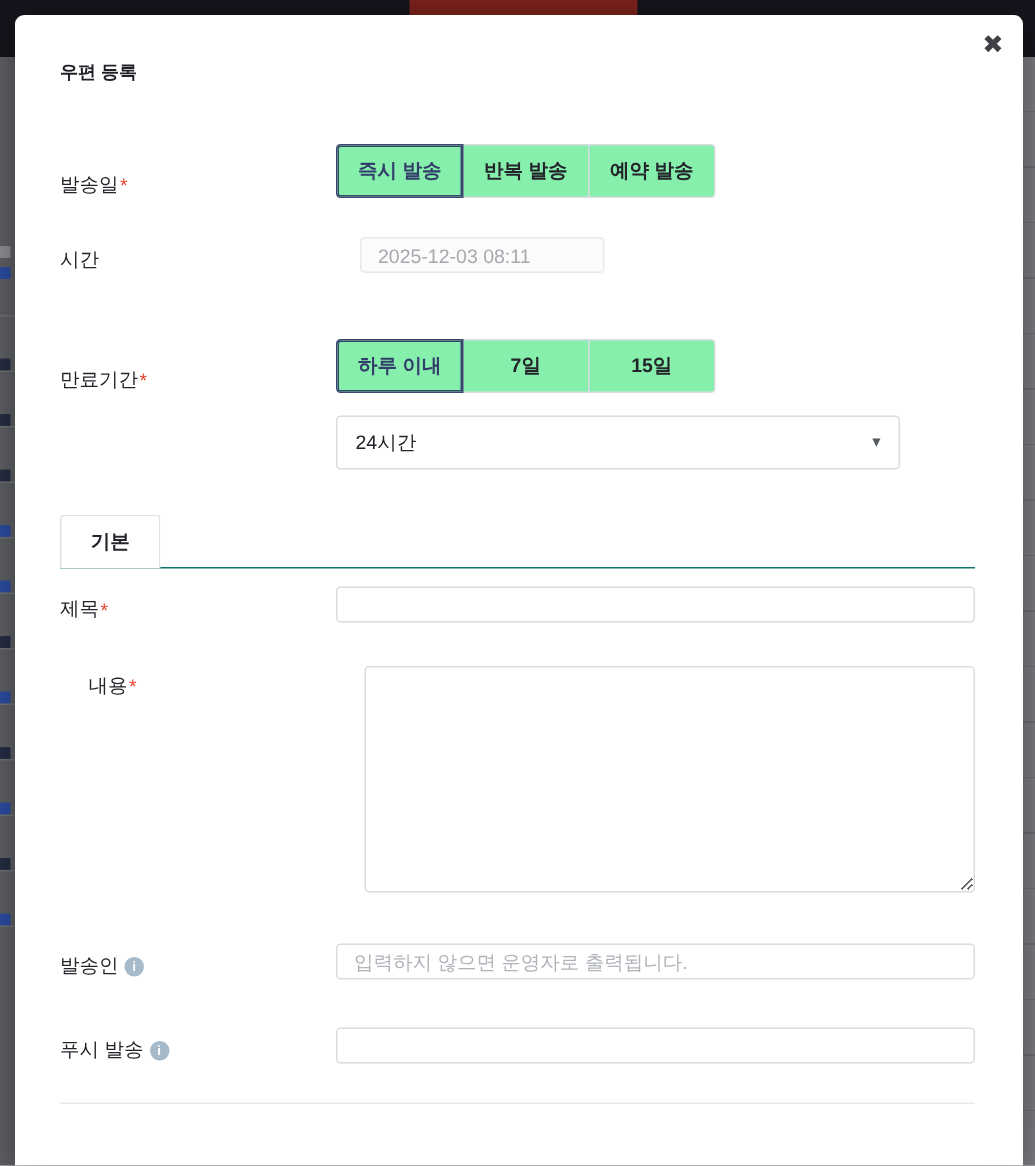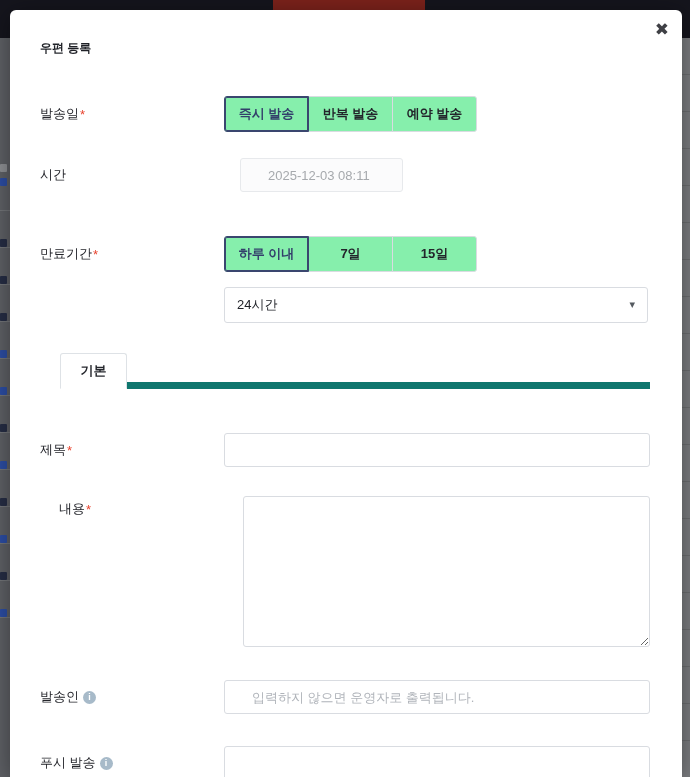--- a/index.html
+++ b/index.html
@@ -51,21 +51,21 @@
   .close-btn {
     position: absolute; top: 10px; right: 13px;
     font-size: 17px; font-weight: bold; color: #3f4045;
     line-height: 20px; cursor: pointer; user-select: none;
   }
   .modal-title {
     margin-top: 28px;
     font-size: 12px; font-weight: 700; color: #1f2127; line-height: 20px;
   }
 
-  .form-row { display: flex; align-items: center; }
+  .form-row { display: flex; align-items: flex-end; }
   .form-row.top-align { align-items: flex-start; }
   .form-row .flabel {
     flex: 0 0 184px; font-size: 13px; color: #23242a; font-weight: 500;
     display: flex; align-items: center;
   }
   .form-row.top-align .flabel { padding-top: 4px; margin-left: 19px; }
   .req { color: #e8432e; margin-left: 1px; font-size: 13px; }
   .info-icon {
     display: inline-flex; align-items: center; justify-content: center;
     width: 13px; height: 13px; border-radius: 50%;
@@ -84,22 +84,22 @@
   }
   .btn-group .opt-btn:first-child { margin-left: 0; border-radius: 3px 0 0 3px; }
   .btn-group .opt-btn:last-child { border-radius: 0 3px 3px 0; }
   .opt-btn.selected {
     border: 1px solid #3a466f; box-shadow: inset 0 0 0 1px #3a466f;
     color: #333f6b; z-index: 2; border-radius: 3px;
   }
 
   
   .text-input {
-    height: 34px; width: 100%; border: 1px solid #d9dce1; border-radius: 3px;
-    padding: 0 27px; font-family: inherit; font-size: 13px; color: #212329;
+    height: 24px; width: 100%; border: 1px solid #d9dce1; border-radius: 3px;
+    padding: 0 11px; font-family: inherit; font-size: 13px; color: #212329;
     background: #fff; outline: none;
   }
   .text-input::placeholder { color: #b0b4ba; }
   .text-input:disabled {
     background: #fbfbfc; border-color: #e7e9ec; color: #a6a9ad;
   }
   .time-input { width: 163px; }
 
   .select-box {
     height: 36px; width: 100%; border: 1px solid #d9dce1; border-radius: 3px;
@@ -113,38 +113,38 @@
   }
 
   .textarea-input {
     width: 100%; height: 151px; border: 1px solid #d9dce1; border-radius: 3px;
     padding: 8px 11px; font-family: inherit; font-size: 13px; color: #212329;
     resize: both; outline: none;
   }
 
   
   .tabs {
-    border-bottom: 7px solid #0f766e; margin-top: 30px; height: 36px; margin-left: 20px;
+    border-bottom: 1px solid #0f766e; margin-top: 30px; height: 36px;
   }
   .tab {
     display: inline-flex; align-items: center; justify-content: center;
     width: 67px; height: 36px; background: #fff;
     border: 1px solid #dee2e6; border-bottom: 1px solid #ffffff;
     border-radius: 3px 3px 0 0; position: relative; top: 0; margin-bottom: -1px;
     font-size: 13px; font-weight: 600; color: #24262c; cursor: pointer;
   }
 
   .footer-divider { border-top: 1px solid #e8e9eb; margin-top: 26px; }
 
   
   .mt-row1 { margin-top: 38px; }
   .mt-row2 { margin-top: 26px; gap: 16px; }
   .mt-row3 { margin-top: 44px; }
   .mt-select { margin-top: 15px; margin-left: 184px; }
-  .mt-title { margin-top: 44px; }
+  .mt-title { margin-top: 12px; }
   .mt-content { margin-top: 29px; }
   .mt-sender { margin-top: 29px; }
   .mt-push { margin-top: 32px; }
 </style>
 </head>
 <body>
 
 <div class="bg-header">
   <div class="bg-accent"></div>
 </div>
@@ -209,21 +209,21 @@
       <span>만료기간</span>
         <span class="req">*</span>
     </div>
     <div class="fcontrol btn-group">
       <button class="opt-btn selected">하루 이내</button>
       <button class="opt-btn">7일</button>
       <button class="opt-btn">15일</button>
     </div>
   </div>
 
-  <div class="select-box mt-select" style="width: 424px;">
+  <div class="select-box mt-select" style="width: 376px;">
     <span>24시간</span>
     <span class="select-caret">▾</span>
   </div>
 
   <div class="tabs">
     <div class="tab">기본</div>
   </div>
 
   <div class="form-row mt-title">
     <div class="flabel">

